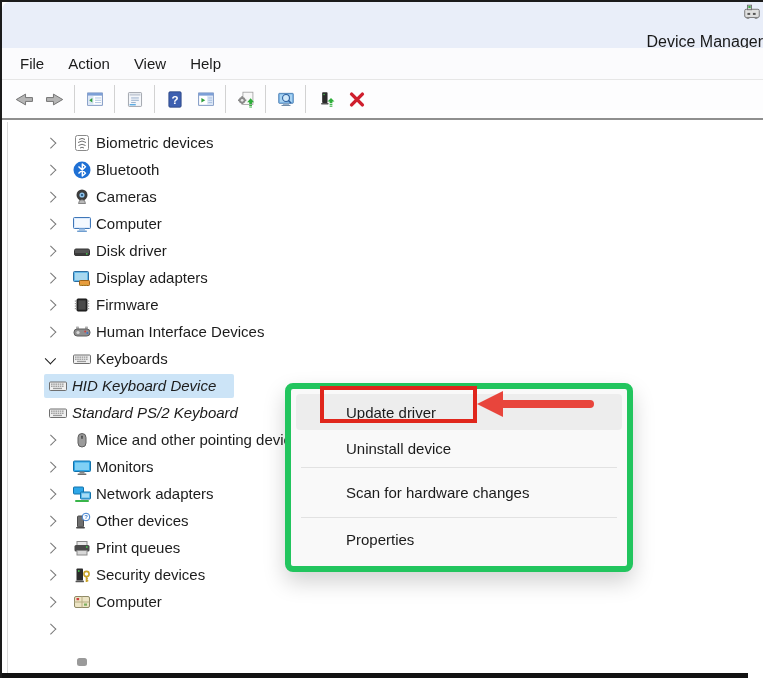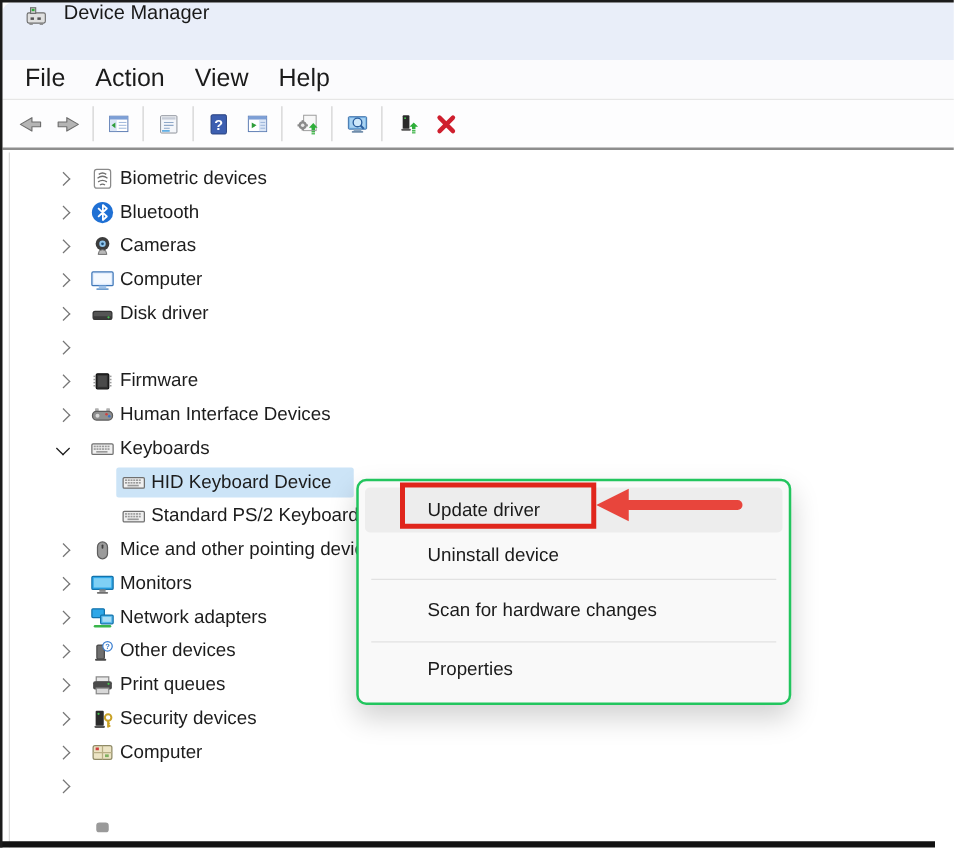--- a/index.html
+++ b/index.html
@@ -10,58 +10,58 @@
     -webkit-font-smoothing:antialiased;
   }
   .edge-top{position:absolute;top:0;left:0;right:0;height:2px;background:#1b1b1b;z-index:40;}
   .edge-left{position:absolute;top:0;left:0;width:2px;bottom:0;background:#1b1b1b;z-index:40;}
   .bottom-bar{position:absolute;left:0;bottom:0;width:748px;height:5px;background:#121212;z-index:38;}
 
   .titlebar{
     position:absolute;top:2px;left:2px;right:0;height:46px;
     background:var(--titlebar-bg,#e9eef9);
     border-top-left-radius:8px;
-    display:flex;align-items:flex-start;padding-left:16px;gap:11px;
+    display:flex;align-items:flex-end;padding-left:16px;gap:11px;flex-direction:column;
   }
   .title-icon{width:22px;height:22px;display:flex;align-items:center;justify-content:center;}
   .title-text{font-size:16px;color:#191919;}
 
   .menubar{
     position:absolute;top:48px;left:2px;right:0;height:31px;
     background:#fbfbfd;display:flex;align-items:center;padding-left:6px;
   }
-  .menu-item{padding:4px 12px;font-size:20px;color:#1b1b1b;cursor:default;}
+  .menu-item{padding:4px 12px;font-size:15px;color:#1b1b1b;cursor:default;}
 
   .toolbar{
     position:absolute;top:79px;left:2px;right:0;height:41px;
     background:#fdfdfe;border-top:1px solid #e6e6e6;border-bottom:2px solid #8e8e8e;
     display:flex;align-items:center;padding-left:6px;box-sizing:border-box;
   }
   .tb-btn{width:31px;height:31px;display:flex;align-items:center;justify-content:center;
     background:transparent;border:none;padding:0;}
   .tb-sep{width:1px;height:28px;background:#d2d2d2;margin:0 4px;}
 
   .content{position:absolute;top:122px;left:2px;right:0;bottom:0;background:#fff;}
   .content::before{content:"";position:absolute;left:5px;top:0;bottom:0;width:1px;background:#dadada;}
 
   .tree{position:absolute;top:7px;left:0;right:0;}
   .row{height:27px;display:flex;align-items:center;font-size:15px;color:#1c1c1c;}
   .chev-box{width:14px;height:14px;margin-left:42px;display:flex;align-items:center;justify-content:center;flex:0 0 14px;}
   .chev{width:6.5px;height:6.5px;border-top:1.6px solid #767676;border-right:1.6px solid #767676;transform:rotate(45deg);}
   .chev.open{transform:rotate(135deg);border-color:#1c1c1c;}
   .row-inner{display:flex;align-items:center;gap:4px;padding:2px 4px;margin-left:10px;border-radius:2px;}
-  .row.child{padding-left:91px;}
+  .row.child{padding-left:42px;font-style:italic;}
   .row.child .row-inner{margin-left:0;}
   .row.selected .row-inner{background:var(--sel,#cce4f7);padding-right:18px;}
   .t-icon{width:20px;height:20px;display:flex;align-items:center;justify-content:center;flex:0 0 20px;}
   .t-label{white-space:nowrap;}
 
   .context-menu{
     position:absolute;left:285px;top:383px;width:348px;box-sizing:border-box;
-    background:var(--menu-bg,#f9f9f9);border:2px solid #22c55e;border-radius:8px;
+    background:var(--menu-bg,#f9f9f9);border:6px solid #22c55e;border-radius:8px;
     box-shadow:0 10px 22px rgba(0,0,0,0.18);
     padding:5px 0 6px;z-index:10;
   }
   .cm-item{height:36px;display:flex;align-items:center;padding-left:50px;
     font-size:15px;color:#1b1b1b;margin:0 5px;border-radius:4px;white-space:nowrap;}
   .cm-item.hl{background:var(--hover-bg,#ededed);}
   .cm-item.tall{height:47px;}
   .cm-item.bold{font-weight:normal;height:41px;}
   .cm-sep{height:1px;background:#e2e2e2;margin:1px 10px;}
 
@@ -294,20 +294,33 @@
                 <rect x="2.5" y="12" width="15" height="2.5" rx="1" fill="#3a3a3a"></rect>
                 <circle cx="14.8" cy="12.8" r="0.9" fill="#46c24e"></circle>
               </svg>
             </span>
             <span class="t-label">Disk driver</span>
           </span>
         </div>
         <div class="row">
           <span class="chev-box">
             <span class="chev"></span>
+          </span>
+          <span class="row-inner">
+            <span class="t-icon">
+              <svg viewBox="0 0 20 20" width="20" height="20">
+                <rect x="1.5" y="3.5" width="15" height="10" rx="1" fill="#62b8e8" stroke="#2d6da0"></rect>
+                <rect x="3" y="5" width="12" height="7" fill="#a8d8f0"></rect>
+                <rect x="7.5" y="12.5" width="10" height="5" rx="0.8" fill="#e89b3c" stroke="#9c6116"></rect>
+                <rect x="8.5" y="16" width="1.5" height="1.5" fill="#caa23c"></rect>
+                <rect x="11" y="16" width="1.5" height="1.5" fill="#caa23c"></rect>
+                <rect x="13.5" y="16" width="1.5" height="1.5" fill="#caa23c"></rect>
+              </svg>
+            </span>
+            <span class="t-label">Display adapters</span>
           </span>
         </div>
         <div class="row">
           <span class="chev-box">
             <span class="chev"></span>
           </span>
           <span class="row-inner">
             <span class="t-icon">
               <svg viewBox="0 0 20 20" width="20" height="20">
                 <rect x="5" y="4" width="10" height="12" rx="1" fill="#2f2f2f" stroke="#111"></rect>

